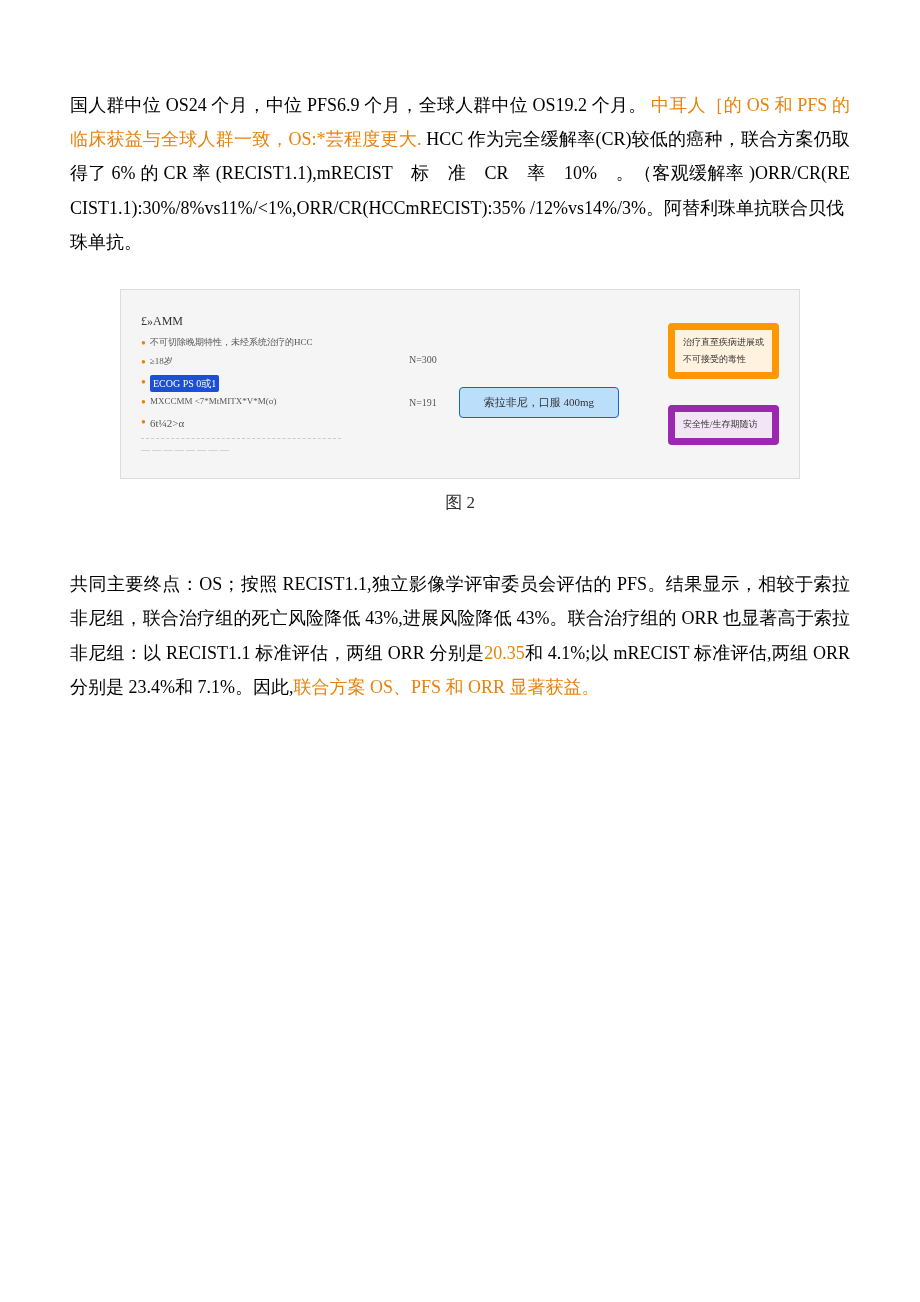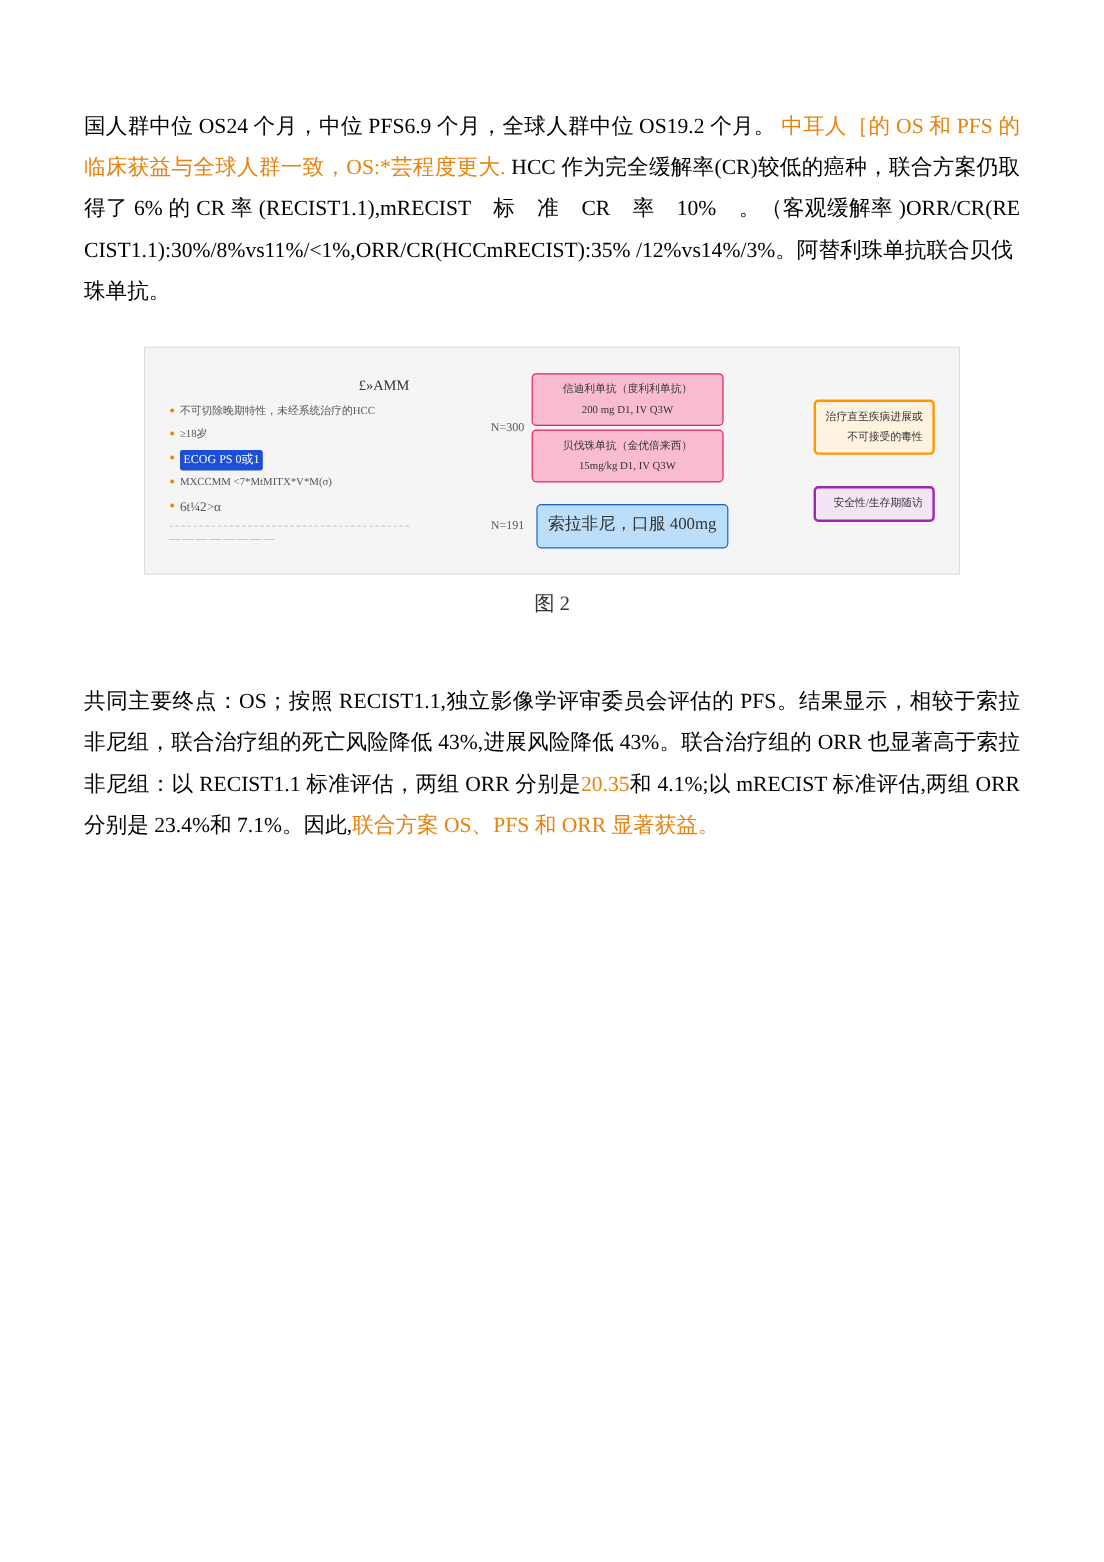--- a/index.html
+++ b/index.html
@@ -82,21 +82,20 @@
       flex-shrink: 0;
       font-size: 11px;
       color: #555;
       line-height: 1.5;
     }
 
     .fig-left-title {
       font-size: 12px;
       margin-bottom: 6px;
       color: #333;
-      text-align: right;
     }
 
     .fig-left-item {
       display: flex;
       align-items: flex-start;
       gap: 4px;
       margin-bottom: 3px;
     }
 
     .fig-left-item .dot {
@@ -140,25 +139,25 @@
     .fig-right {
       display: flex;
       flex-direction: column;
       gap: 8px;
       font-size: 10px;
       color: #333;
     }
 
     .fig-right-box {
       background: #f0f0f0;
-      border: 2px solid #be185d;
+      border: 7px solid #be185d;
       border-radius: 4px;
       padding: 4px 8px;
       font-size: 10px;
-      text-align: right;
+      text-align: left;
       min-width: 80px;
     }
 
     .n-label {
       font-size: 10px;
       color: #555;
       margin-left: 48px;
     }
   </style>
 </head>
@@ -202,34 +201,26 @@
             <span style="font-size:11px;color:#555;">6t¼2&gt;α</span>
           </div>
           <div style="margin-top:6px;font-size:9px;color:#aaa;border-top:1px dashed #ccc;padding-top:4px;">— — — — — — — —</div>
         </div>
 
         <div class="fig-center">
 
           <div style="display:flex;flex-direction:column;align-items:flex-start;width:100%;gap:4px;">
             <div style="display:flex;align-items:center;gap:6px;">
               <span class="n-label">N=300</span>
-              <div style="display:flex;flex-direction:column;gap:3px;">
-                <div class="fig-box" style="background:#f8bbd0;border-color:#e91e63;font-size:9px;min-width:160px;">
-                  信迪利单抗（度利利单抗）<br>200 mg D1, IV Q3W
-                </div>
-                <div class="fig-box" style="background:#f8bbd0;border-color:#e91e63;font-size:9px;min-width:160px;">
-                  贝伐珠单抗（金优倍来西）<br>15mg/kg D1, IV Q3W
-                </div>
-              </div>
             </div>
             <div style="height:10px;"></div>
 
-            <div style="display:flex;align-items:center;gap:10px;">
+            <div style="display:flex;align-items:center;gap:22px;">
               <span class="n-label">N=191</span>
-              <div class="fig-box fig-box-blue" style="font-size:14px;min-width:160px;background:#bbdefb;border-color:#1565c0;">
+              <div class="fig-box fig-box-blue" style="font-size:11px;min-width:160px;background:#bbdefb;border-color:#1565c0;">
                 索拉非尼，口服 400mg
               </div>
             </div>
           </div>
         </div>
 
         <div class="fig-right">
           <div class="fig-right-box" style="font-size:9px;background:#fff3e0;border-color:#ff9800;">
             治疗直至疾病进展或<br>不可接受的毒性
           </div>

